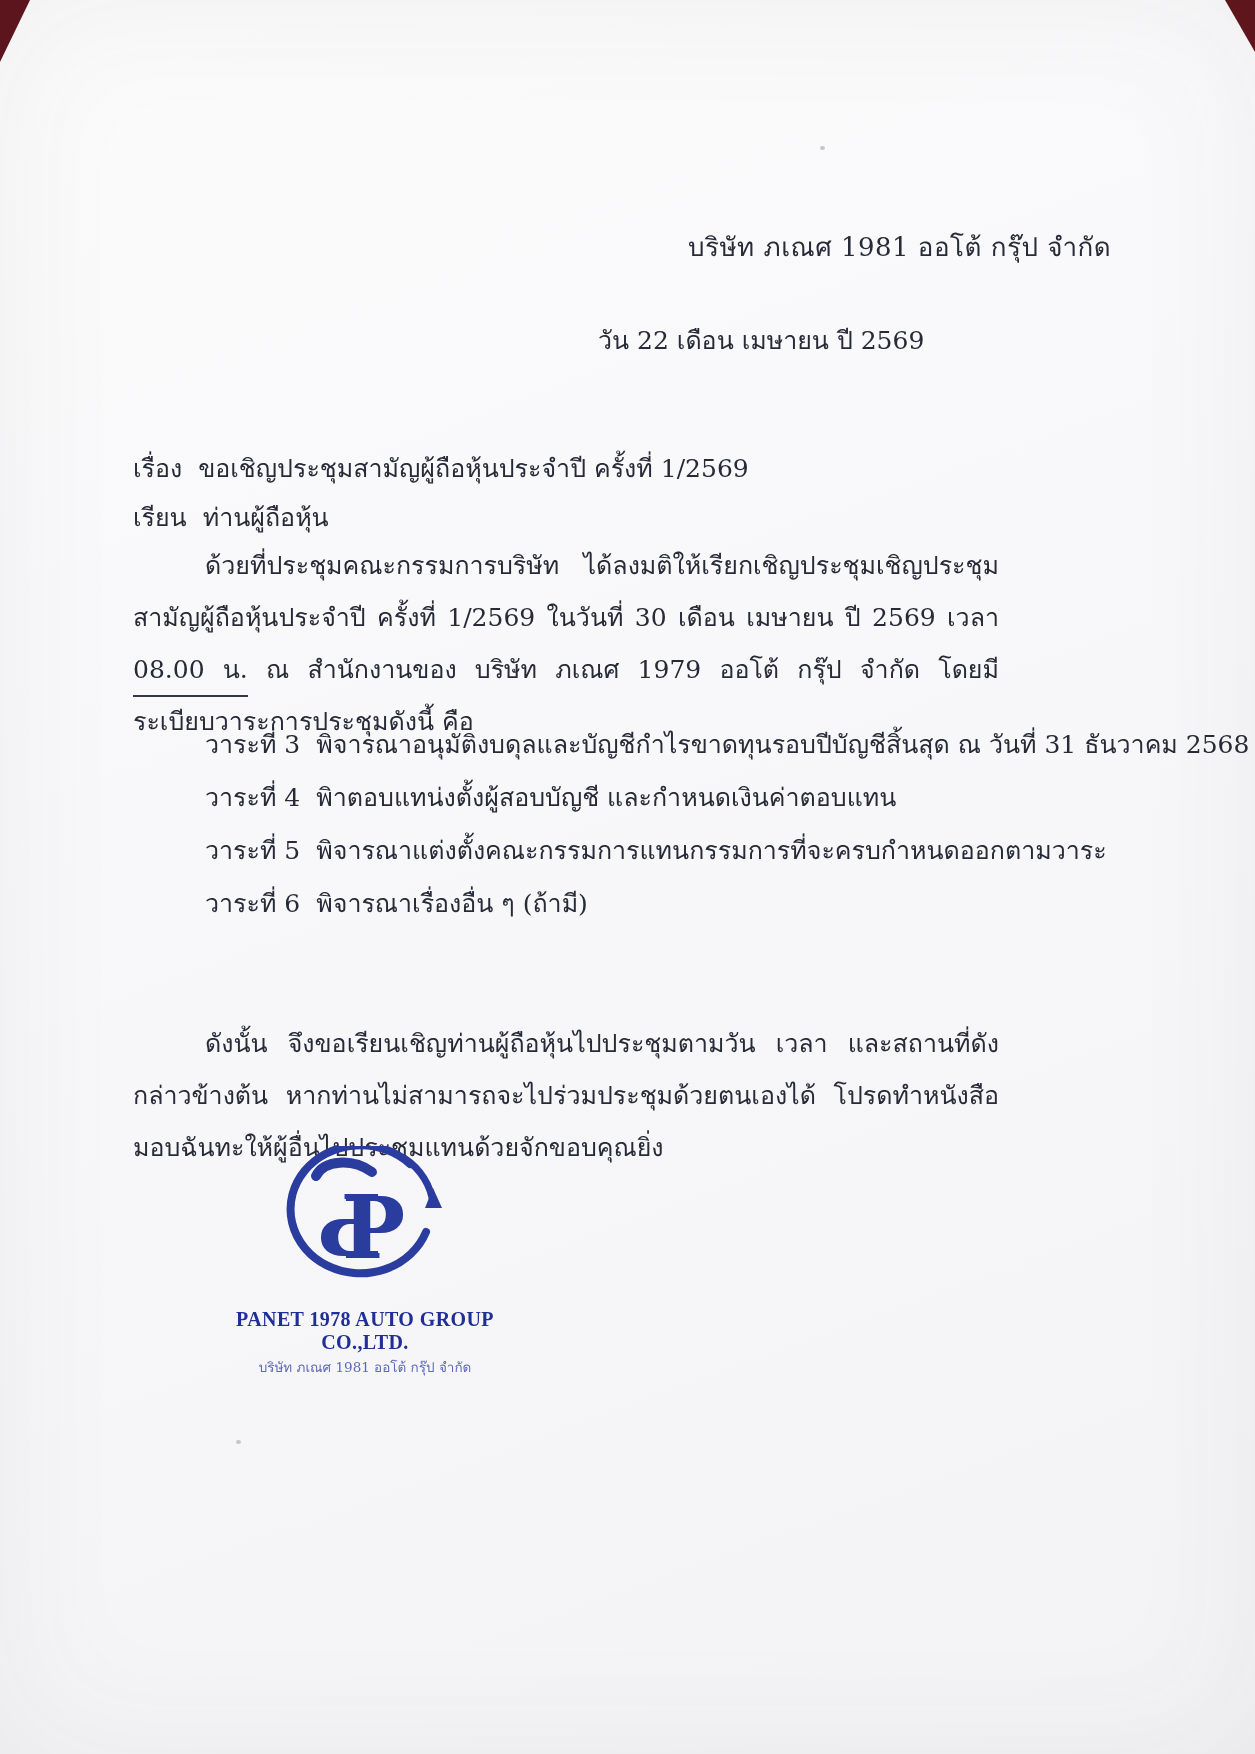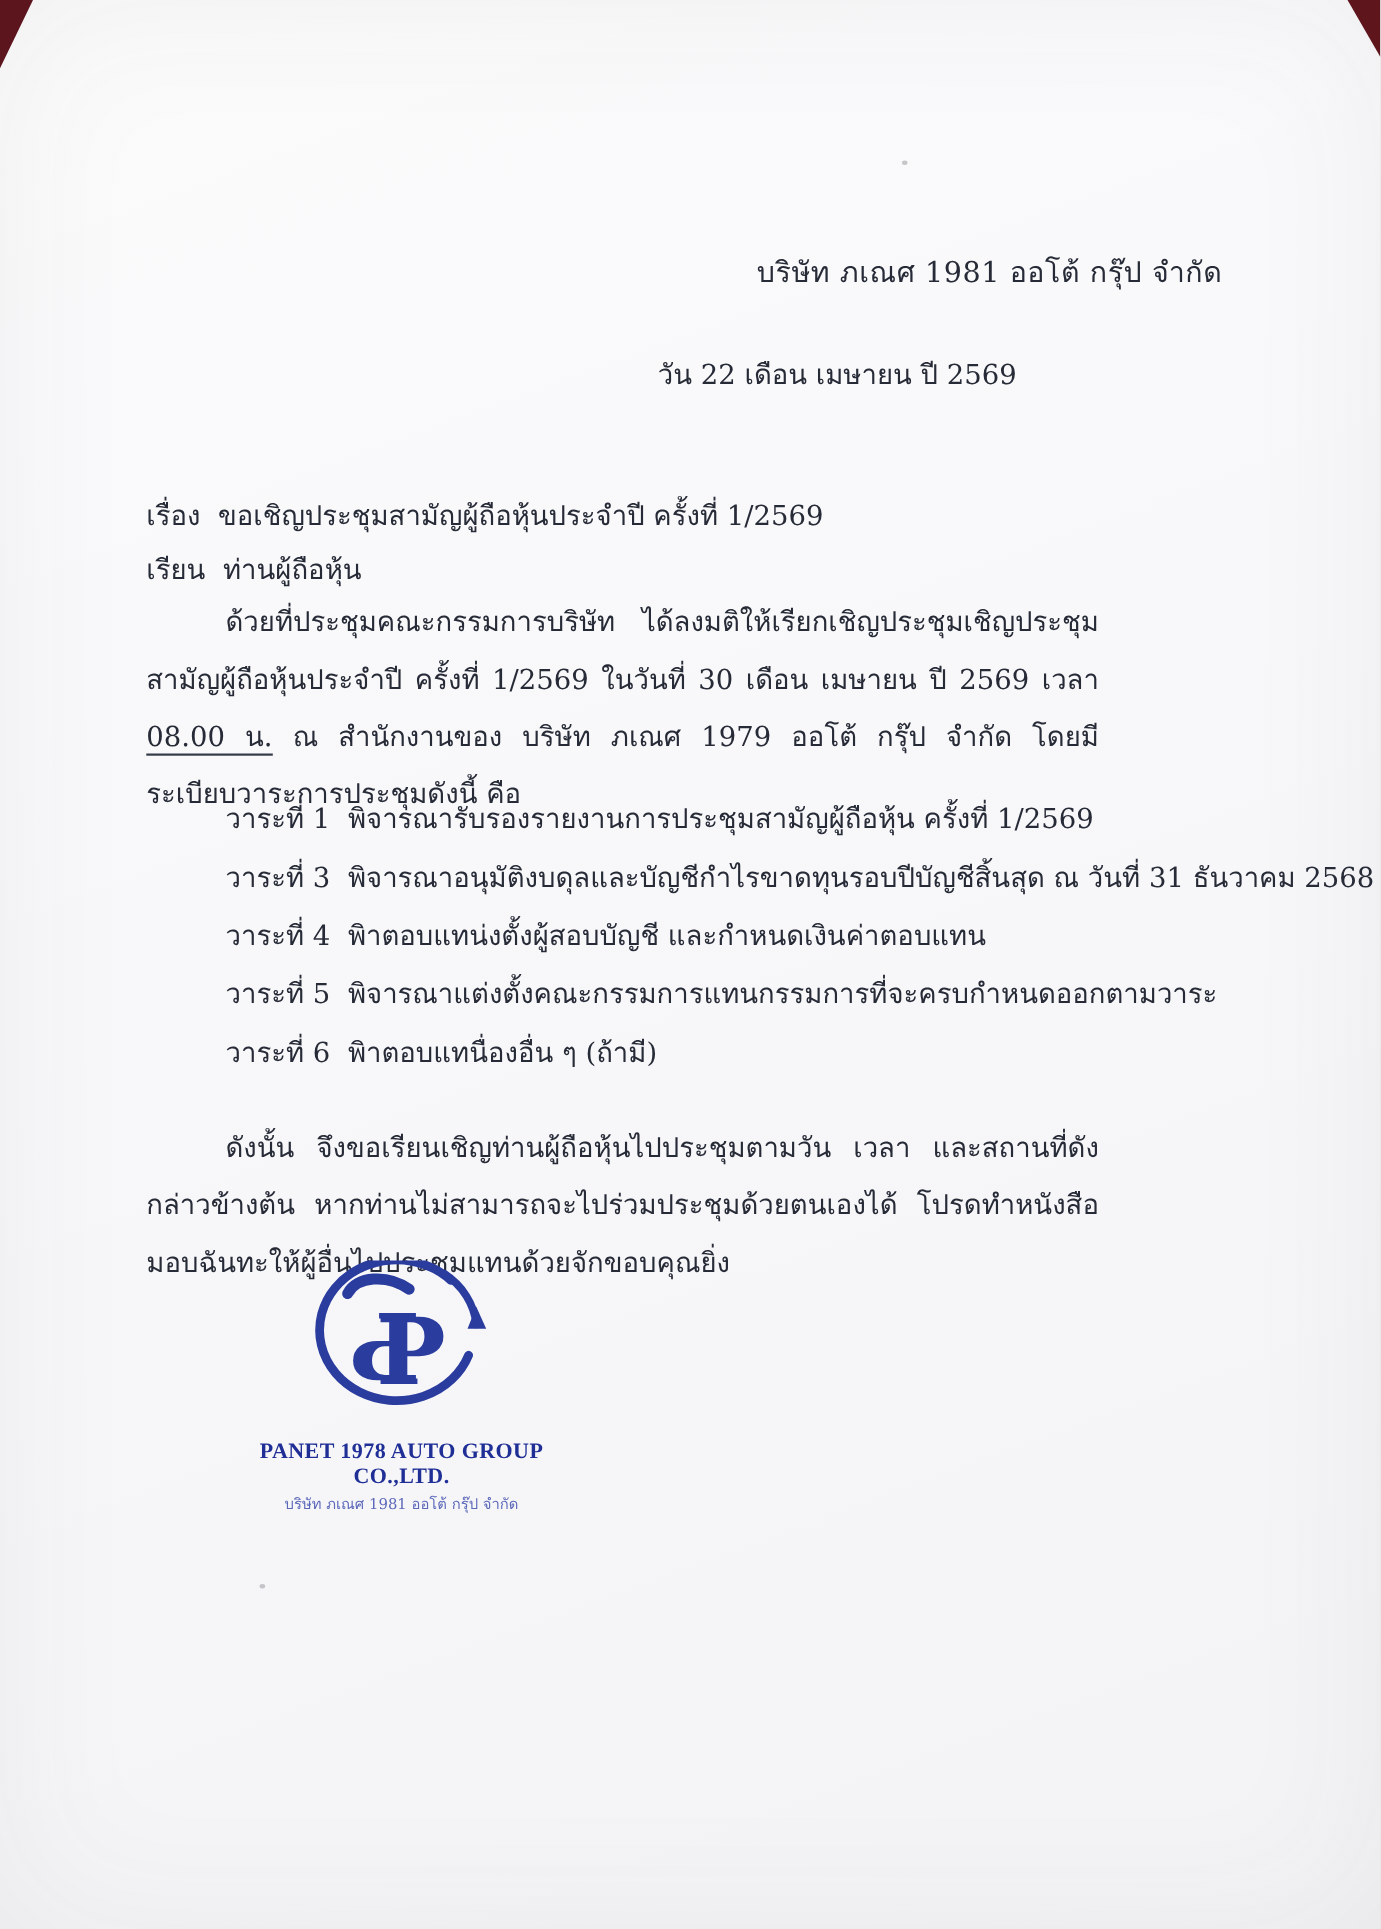--- a/index.html
+++ b/index.html
@@ -19,21 +19,21 @@
   .corner.tr{right:0;top:0;border-right:30px solid #5e151c;border-bottom:52px solid transparent;}
   .speck{position:absolute;background:#9a9aa2;border-radius:50%;opacity:.55;}
   .company{left:688px;top:226px;font-size:26px;letter-spacing:.5px;}
   .dateline{left:598px;top:320px;font-size:25px;}
   .kvline{left:133px;font-size:25px;display:flex;gap:16px;}
   .subject{top:448px;}
   .salutation{top:497px;}
   .bodypara{left:133px;width:866px;font-size:25px;line-height:52px;text-align:justify;margin:0;}
   .p1{top:540px;text-indent:72px;}
   .closing{top:1018px;text-indent:72px;}
-  .time-underline{border-bottom:2px solid #343a48;padding-bottom:1px;}
+  .time-underline{border-bottom:2px solid #343a48;padding-bottom:11px;}
   .agenda{left:205px;top:724px;font-size:25px;}
   .agenda-row{display:flex;gap:16px;height:53px;align-items:flex-start;white-space:nowrap;}
   .logo-block{left:200px;top:1146px;width:330px;text-align:center;}
   .logo-svg{display:block;margin:0 auto;}
   .logo-caption{margin-top:4px;font-family:"Liberation Serif","DejaVu Serif",serif;
     font-weight:700;font-size:20px;color:#202f96;letter-spacing:.4px;}
   .logo-caption-th{margin-top:2px;font-size:13.5px;color:#4250ae;opacity:.85;filter:blur(.3px);}
   .sign-block{left:575px;top:1226px;width:330px;text-align:center;font-size:25px;}
   .sign-phrase{display:block;}
   .sig-svg{position:absolute;left:48px;top:16px;pointer-events:none;}
@@ -62,38 +62,34 @@
 
   <div class="abs kvline salutation">
     <span>เรียน</span>
     <span>ท่านผู้ถือหุ้น</span>
   </div>
 
   <p class="abs bodypara p1"><span>ด้วยที่ประชุมคณะกรรมการบริษัท ได้ลงมติให้เรียกเชิญประชุมเชิญประชุมสามัญผู้ถือหุ้นประจำปี ครั้งที่ 1/2569 ในวันที่ 30 เดือน เมษายน ปี 2569 เวลา </span><span class="time-underline">08.00 น.</span><span> ณ สำนักงานของ บริษัท ภเณศ 1979 ออโต้ กรุ๊ป จำกัด โดยมีระเบียบวาระการประชุมดังนี้ คือ</span></p>
 
   <div class="abs agenda">
     <div class="agenda-row">
-      <span>วาระที่ 1</span>
-      <span>พิจารณารับรองรายงานการประชุมสามัญผู้ถือหุ้น ครั้งที่ 1/2569</span>
-    </div>
-    <div class="agenda-row">
       <span>วาระที่ 3</span>
       <span>พิจารณาอนุมัติงบดุลและบัญชีกำไรขาดทุนรอบปีบัญชีสิ้นสุด ณ วันที่ 31 ธันวาคม 2568</span>
     </div>
     <div class="agenda-row">
       <span>วาระที่ 4</span>
       <span>พิาตอบแทน่งตั้งผู้สอบบัญชี และกำหนดเงินค่าตอบแทน</span>
     </div>
     <div class="agenda-row">
       <span>วาระที่ 5</span>
       <span>พิจารณาแต่งตั้งคณะกรรมการแทนกรรมการที่จะครบกำหนดออกตามวาระ</span>
     </div>
     <div class="agenda-row">
       <span>วาระที่ 6</span>
-      <span>พิาตอบแทนื่องอื่น ๆ (ถ้ามี)</span>
+      <span>พิจารณาเรื่องอื่น ๆ (ถ้ามี)</span>
     </div>
   </div>
 
   <p class="abs bodypara closing">ดังนั้น จึงขอเรียนเชิญท่านผู้ถือหุ้นไปประชุมตามวัน เวลา และสถานที่ดังกล่าวข้างต้น หากท่านไม่สามารถจะไปร่วมประชุมด้วยตนเองได้ โปรดทำหนังสือมอบฉันทะให้ผู้อื่นไปประชุมแทนด้วยจักขอบคุณยิ่ง</p>
 
   <div class="abs logo-block">
     <svg class="logo-svg" width="178" height="158" viewBox="0 0 178 158">
 
       <path d="M 134,18 A 70,64 0 1 0 150,86" fill="none" stroke="#2b3c9f" stroke-width="8" stroke-linecap="round"></path>
 

